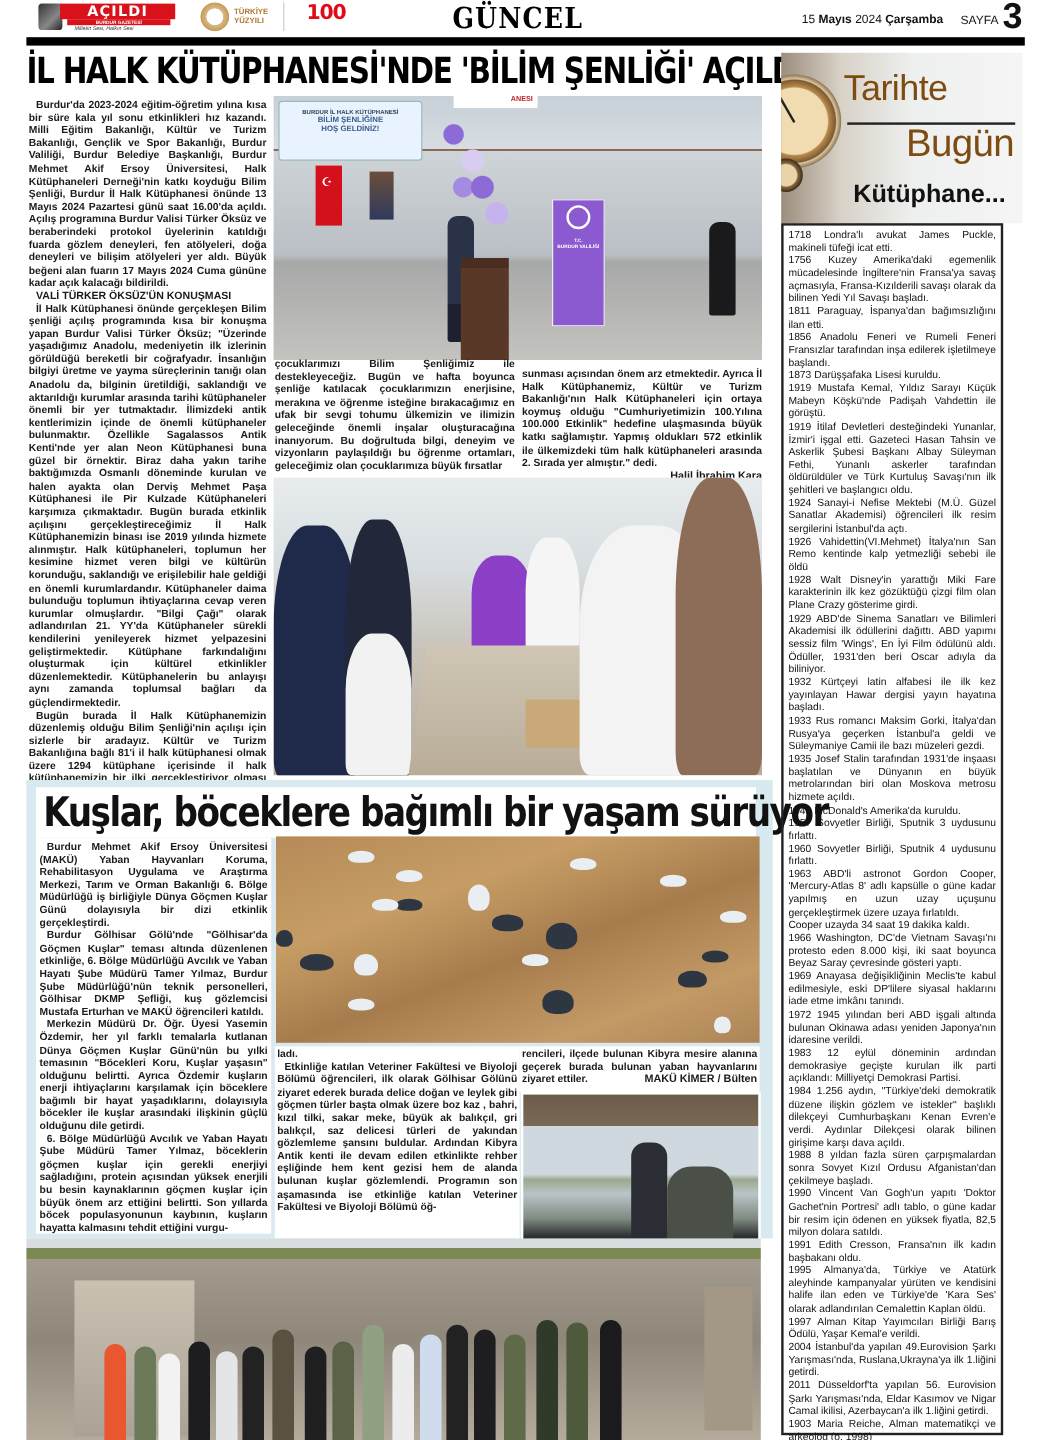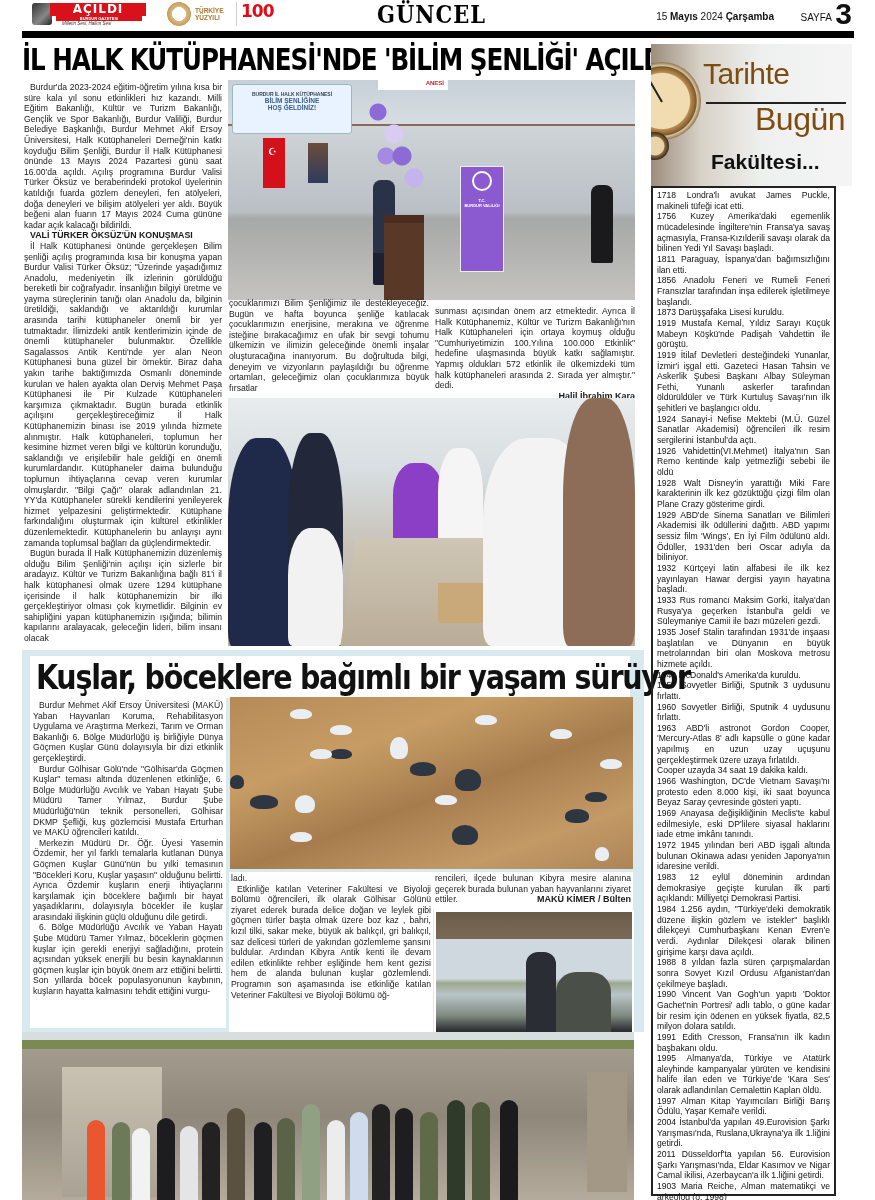--- a/index.html
+++ b/index.html
@@ -9,35 +9,35 @@
   
   .masthead { position: absolute; left: 22px; top: 0; width: 832px; height: 30px; }
   .logo-cagdas { position: absolute; left: 10px; top: 2px; width: 124px; height: 24px; background: #fff; }
   .logo-cagdas .face { position: absolute; left: 0; top: 1px; width: 20px; height: 22px; background: linear-gradient(135deg,#333,#888 60%,#222); border-radius: 3px; }
   .logo-cagdas .red { position: absolute; left: 18px; top: 1px; width: 96px; height: 13px; background: #d9111b; color: #fff; font-weight: 900; font-size: 12px; line-height: 13px; text-align: center; letter-spacing: 1px; font-family: "DejaVu Sans", sans-serif; }
   .logo-cagdas .sub { position: absolute; left: 24px; top: 14px; width: 86px; height: 5px; background: #d9111b; color:#fff; font-size: 4px; line-height: 5px; text-align:center; font-weight:700; }
   .logo-cagdas .slogan { position: absolute; left: 30px; top: 19px; font-size: 4.5px; font-style: italic; color: #333; white-space: nowrap; }
   .logo-ty { position: absolute; left: 145px; top: 2px; width: 62px; height: 24px; }
   .logo-ty .ring { position: absolute; left: 0; top: 0; width: 24px; height: 24px; border-radius: 50%; background: radial-gradient(circle,#fff 40%,#d8b98a 42%,#c79a55 70%,#f3e5cc 72%); }
   .logo-ty .txt { position: absolute; left: 28px; top: 5px; font-size: 6.5px; line-height: 7px; font-weight: 700; color: #b0782e; }
-  .logo-100 { position: absolute; left: 214px; top: 2px; width: 52px; height: 24px; border-left: 1px solid #ccc; padding-left: 4px; }
+  .logo-100 { position: absolute; left: 214px; top: 2px; width: 52px; height: 24px; border-left: 1px solid #ccc; padding-left: 4px; text-align: right; }
   .logo-100 .num { font-size: 17px; font-weight: 900; color: #e30a17; line-height: 18px; font-family: "DejaVu Sans", sans-serif; letter-spacing: -1px; }
   .section-title { position: absolute; left: 355px; top: 2px; font-family: "DejaVu Serif", serif; font-weight: 900; font-size: 21px; letter-spacing: 1px; transform: scaleY(1.15); color: #000; }
-  .date { position: absolute; right: 80px; top: 11px; font-size: 10px; white-space: nowrap; }
+  .date { position: absolute; right: 68px; top: 11px; font-size: 10px; white-space: nowrap; }
   .date b { font-weight: 700; }
   .sayfa { position: absolute; right: 22px; top: 12px; font-size: 10px; }
   .pagenum { position: absolute; right: 2px; top: -2px; font-size: 30px; font-weight: 900; line-height: 32px; }
   .rule { position: absolute; left: 22px; top: 31px; width: 832px; height: 7px; background: #000; }
 
   
   .headline1 { position: absolute; left: 22px; top: 42px; width: 620px; font-family: "DejaVu Sans", sans-serif; font-weight: 900; font-size: 30px; line-height: 36px; letter-spacing: -1.3px; transform: scaleX(0.82); transform-origin: left; white-space: nowrap; color: #000; }
 
   
   .col { position: absolute; font-size: 8.6px; line-height: 10.6px; text-align: justify; color: #1a1a1a; }
-  .col p { text-indent: 6px; }
+  .col p { text-indent: 6px; font-weight: bold; }
   .col h4 { font-size: 8.8px; font-weight: 700; text-indent: 6px; }
   .byline { font-weight: 700; text-align: right; font-size: 9px; }
 
   
   .photo { position: absolute; overflow: hidden; }
   .photo1 { left: 228px; top: 80px; width: 407px; height: 220px;
     background: linear-gradient(180deg,#c7d0d8 0%,#d7dde2 20%,#8b6a55 20%,#8b6a55 21%,#cfd4d8 21%,#b9bfc4 60%,#a7a9a8 63%,#c4c3bf 100%); }
   .photo2 { left: 228px; top: 398px; width: 407px; height: 248px;
     background: linear-gradient(180deg,#e8ecef 0%,#d7dde0 30%,#c8c2b8 60%,#b7ab99 100%); }
   .photo3 { left: 230px; top: 697px; width: 403px; height: 172px;
@@ -241,21 +241,21 @@
   <div class="grp" style="left:478px;height:100px;background:#1b1b1d;"></div>
   <div style="position:absolute;left:565px;top:40px;width:40px;height:120px;background:#a39885;"></div>
 </div>
 
 <div class="tb-header">
   <div class="clock"></div>
   <div class="clock2"></div>
   <div class="tb-t1">Tarihte</div>
   <div class="tb-line"></div>
   <div class="tb-t2">Bugün</div>
-  <div class="tb-t3">Fakültesi...</div>
+  <div class="tb-t3">Kütüphane...</div>
 </div>
 <div class="tb-box">
   <div id="tb-events">
       <div class="ev">1718 Londra'lı avukat James Puckle, makineli tüfeği icat etti.</div>
       <div class="ev">1756 Kuzey Amerika'daki egemenlik mücadelesinde İngiltere'nin Fransa'ya savaş açmasıyla, Fransa-Kızılderili savaşı olarak da bilinen Yedi Yıl Savaşı başladı.</div>
       <div class="ev">1811 Paraguay, İspanya'dan bağımsızlığını ilan etti.</div>
       <div class="ev">1856 Anadolu Feneri ve Rumeli Feneri Fransızlar tarafından inşa edilerek işletilmeye başlandı.</div>
       <div class="ev">1873 Darüşşafaka Lisesi kuruldu.</div>
       <div class="ev">1919 Mustafa Kemal, Yıldız Sarayı Küçük Mabeyn Köşkü'nde Padişah Vahdettin ile görüştü.</div>
       <div class="ev">1919 İtilaf Devletleri desteğindeki Yunanlar, İzmir'i işgal etti. Gazeteci Hasan Tahsin ve Askerlik Şubesi Başkanı Albay Süleyman Fethi, Yunanlı askerler tarafından öldürüldüler ve Türk Kurtuluş Savaşı'nın ilk şehitleri ve başlangıcı oldu.</div>

